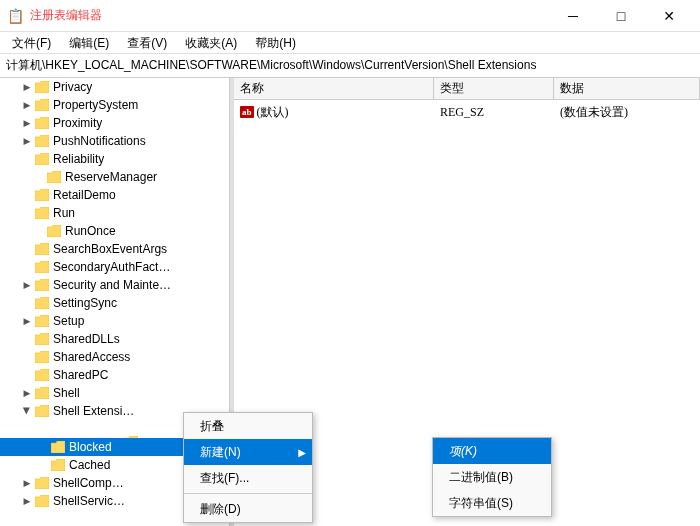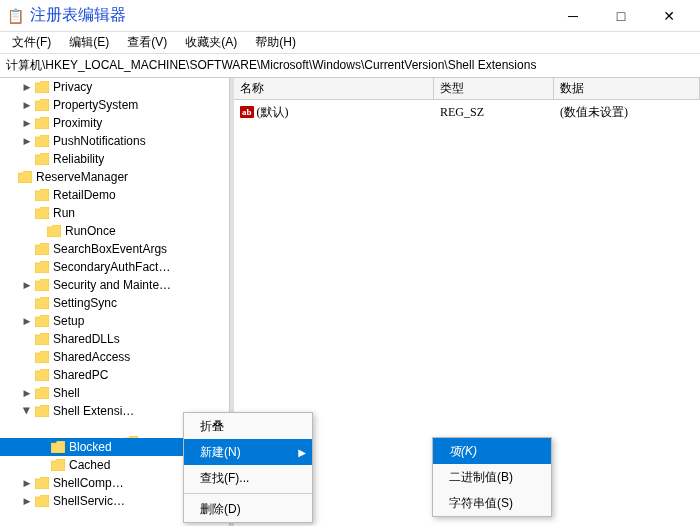--- a/index.html
+++ b/index.html
@@ -30,22 +30,22 @@
     }
     .title-bar-icon {
       width: 16px;
       height: 16px;
       display: flex;
       align-items: center;
       justify-content: center;
       font-size: 14px;
     }
     .title-bar-text {
-      font-size: 16px;
-      color: #1d4ed8;
+      font-size: 12px;
+      color: #ef4444;
     }
     .title-bar-controls {
       display: flex;
       gap: 2px;
     }
     .title-btn {
       width: 46px;
       height: 32px;
       display: flex;
       align-items: center;
@@ -54,21 +54,21 @@
       cursor: pointer;
       border: none;
       background: transparent;
     }
 
     
     .menu-bar {
       background: #fff;
       height: 22px;
       display: flex;
-      align-items: center;
+      align-items: flex-end;
       padding: 0 4px;
       border-bottom: 1px solid #e0e0e0;
       gap: 2px;
     }
     .menu-item {
       padding: 2px 8px;
       cursor: pointer;
       font-size: 12px;
       height: 20px;
       display: flex;
@@ -343,21 +343,21 @@
     <div class="tree-item" style="padding-left: 20px;">
       <span class="tree-arrow empty">▶</span>
       <span class="folder-icon folder-yellow">
         <svg viewBox="0 0 14 12">
             <path d="M0,2 L5,2 L6,0 L14,0 L14,12 L0,12 Z"></path>
           </svg>
       </span>
       <span class="tree-label">Reliability</span>
     </div>
 
-    <div class="tree-item" style="padding-left: 3px;">
+    <div class="tree-item" style="padding-left: 32px;">
       <span class="tree-arrow empty">▶</span>
       <span class="folder-icon folder-yellow">
         <svg viewBox="0 0 14 12">
             <path d="M0,2 L5,2 L6,0 L14,0 L14,12 L0,12 Z"></path>
           </svg>
       </span>
       <span class="tree-label">ReserveManager</span>
     </div>
 
     <div class="tree-item" style="padding-left: 20px;">

